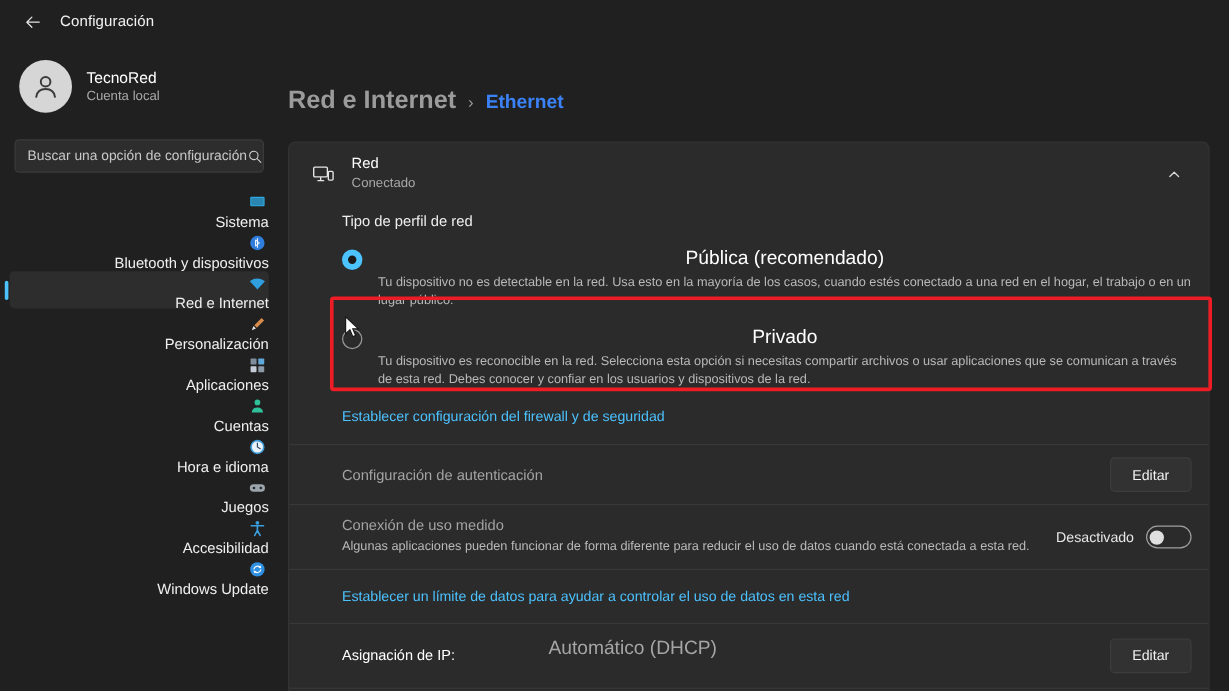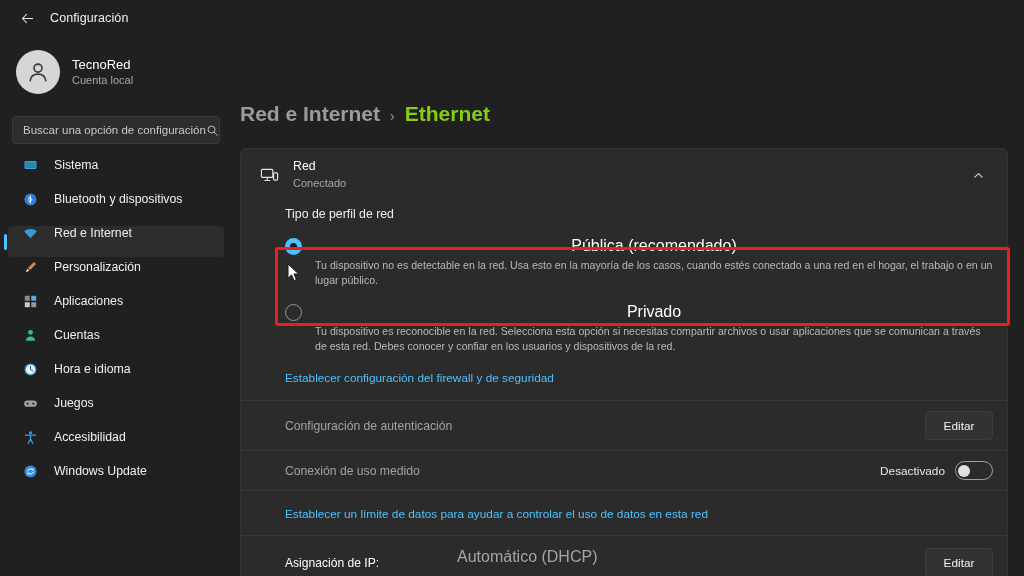--- a/index.html
+++ b/index.html
@@ -41,36 +41,36 @@
     margin: 16px 12px 0 12px; height: 28px; border-radius: 4px;
     background: #2d2d2d; border: 1px solid #3a3a3a;
     display: flex; align-items: center; padding: 0 8px 0 10px;
   }
   .searchbox .ph { font-size: 11.5px; color: #c8c8c8; flex: 1 1 auto; white-space: nowrap; }
   .searchbox .mag { color: #d0d0d0; flex: 0 0 auto; display: flex; }
 
   .nav { margin-top: 14px; }
   .nav-item {
     position: relative; height: 31px; margin: 0 8px 3px 8px;
-    border-radius: 4px; display: flex; align-items: flex-start; padding-left: 12px;
+    border-radius: 4px; display: flex; align-items: flex-end; padding-left: 12px; flex-direction: column;
   }
   .nav-item .ico { width: 20px; flex: 0 0 20px; display: flex; align-items: center; justify-content: center; }
   .nav-item .lbl { font-size: 12.3px; color: #f0f0f0; margin-left: 14px; white-space: nowrap; }
   .nav-item.active { background: #2d2d2d; }
   .nav-item.active::before {
     content: ""; position: absolute; left: -4px; top: 50%; transform: translateY(-50%);
     width: 3px; height: 16px; border-radius: 2px; background: #4cc2ff;
   }
 
   
   .main { flex: 1 1 auto; position: relative; background: #202020; overflow: hidden; }
   .breadcrumb { display: flex; align-items: baseline; padding: 36px 0 0 8px; }
   .bc-parent { font-size: 21px; font-weight: bold; color: #9b9b9b; }
   .bc-sep { font-size: 14px; color: #9b9b9b; margin: 0 10px; }
-  .bc-current { font-size: 21px; font-weight: bold; color: #84cc16; margin-top: 30px; }
+  .bc-current { font-size: 16px; font-weight: bold; color: #3b82f6; }
 
   .card {
     margin: 22px 16px 0 8px; background: #2b2b2b; border: 1px solid #333333;
     border-radius: 6px; overflow: hidden;
   }
   .card-head { height: 52px; display: flex; align-items: center; padding: 0 14px 0 14px; }
   .card-head .net-ico { width: 28px; flex: 0 0 28px; display: flex; align-items: center; justify-content: center; color: #e6e6e6; }
   .card-head .txt { margin-left: 10px; line-height: 1.3; flex: 1 1 auto; }
   .card-head .t1 { font-size: 12.3px; color: #ffffff; }
   .card-head .t2 { font-size: 11px; color: #a6a6a6; margin-top: 1px; }
@@ -329,20 +329,21 @@
           <div class="label-wrap">
             <div class="r-title">Configuración de autenticación</div>
           </div>
           <div class="spacer"></div>
           <button class="btn">Editar</button>
         </div>
 
         <div class="row">
           <div class="label-wrap" style="max-width:660px">
             <div class="r-title">Conexión de uso medido</div>
+            <div class="r-desc">Algunas aplicaciones pueden funcionar de forma diferente para reducir el uso de datos cuando está conectada a esta red.</div>
           </div>
           <div class="spacer"></div>
           <div class="toggle-wrap">
             <span class="toggle-label">Desactivado</span>
             <div class="toggle">
               <div class="knob"></div>
             </div>
           </div>
         </div>
 

